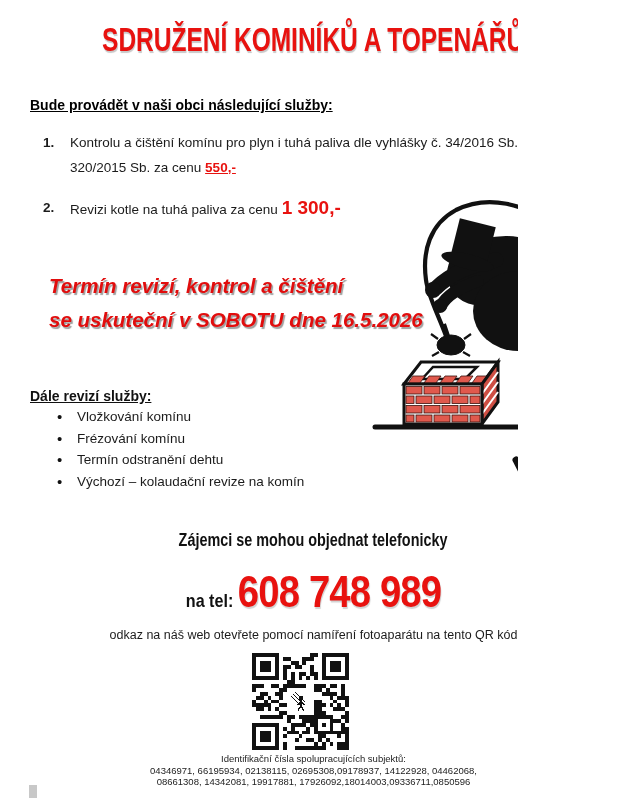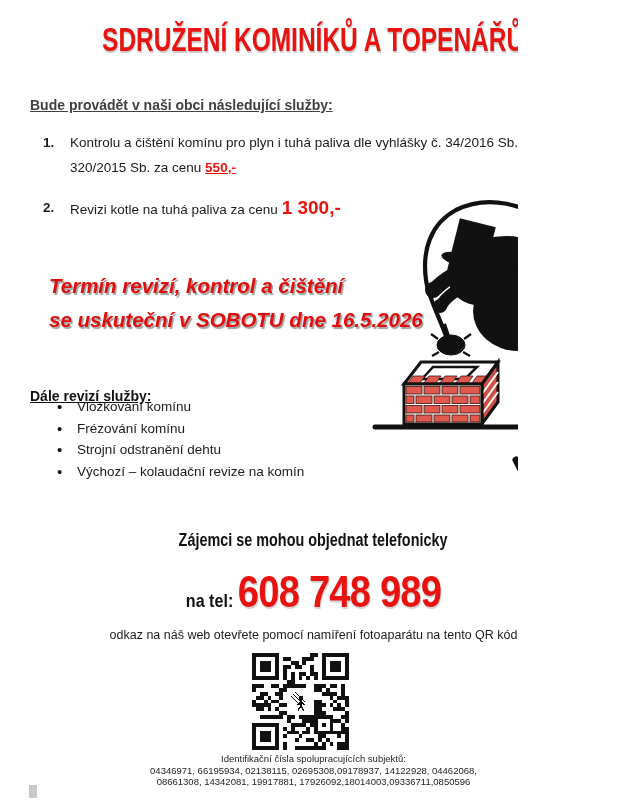--- a/index.html
+++ b/index.html
@@ -8,40 +8,40 @@
     font-family:"Liberation Sans",sans-serif;color:#1b1b1b;
   }
   .page-title{
     position:absolute;top:20px;left:0;width:627px;text-align:center;
     font-size:34px;font-weight:bold;color:#e8120f;white-space:nowrap;
     text-shadow:1px 1.5px 1px #c9c9c9;
   }
   .page-title .inner{display:inline-block;transform:scaleX(0.72);transform-origin:center;}
   .intro-heading{
     position:absolute;left:30px;top:97px;font-size:14px;font-weight:bold;
-    text-decoration:underline;color:#404040;
+    text-decoration:underline;color:#000000;
   }
   .services{position:absolute;left:43px;top:131px;width:545px;}
   .service-item{display:flex;margin-bottom:16px;}
   .service-item .num{width:27px;flex:0 0 27px;font-weight:bold;font-size:13.5px;line-height:24.5px;}
   .service-item .svc-text{width:505px;font-size:13.5px;line-height:24.5px;}
   .price{color:#e8120f;font-weight:bold;}
   .price-underline{text-decoration:underline;}
   .price-big{font-size:19px;}
   .date-notice{
     position:absolute;left:49px;top:269px;
     font-size:20.5px;font-weight:bold;font-style:italic;color:#e10d0d;
     line-height:34px;white-space:nowrap;
     text-shadow:1.5px 1.5px 1px #9f9f9f;
   }
   .more-heading{
     position:absolute;left:30px;top:388px;font-size:14px;font-weight:bold;
     text-decoration:underline;color:#111;
   }
-  .more-list{position:absolute;left:55px;top:396px;margin:0;padding:0;list-style:none;}
+  .more-list{position:absolute;left:55px;top:406px;margin:0;padding:0;list-style:none;}
   .more-list li{
     position:relative;padding-left:22px;font-size:13.5px;line-height:21.6px;color:#1b1b1b;
   }
   .more-list li::before{
     content:"\2022";position:absolute;left:2px;top:0;font-size:15px;color:#111;
   }
   .contact-heading{
     position:absolute;top:530px;left:0;width:627px;text-align:center;
     font-size:18px;font-weight:bold;color:#111;
   }
@@ -96,21 +96,21 @@
   <div class="date-notice">
     <div>Termín revizí, kontrol a čištění</div>
     <div>se uskuteční v SOBOTU dne 16.5.2026</div>
   </div>
 
   <div class="more-heading">Dále revizí služby:</div>
 
   <ul class="more-list">
     <li>Vložkování komínu</li>
     <li>Frézování komínu</li>
-    <li>Strojní odstranění dehtu</li>
+    <li>Termín odstranění dehtu</li>
     <li>Výchozí – kolaudační revize na komín</li>
   </ul>
 
   <svg class="illustration" width="269" height="374" viewBox="0 0 269 374" xmlns="http://www.w3.org/2000/svg">
 
     <g stroke="#111" stroke-linecap="round" fill="none">
       <path d="M158,264 L210,364" stroke-width="7"></path>
       <path d="M198,246 L262,352" stroke-width="7"></path>
       <path d="M163,274 L204,257" stroke-width="6"></path>
       <path d="M176,299 L220,283" stroke-width="6"></path>

